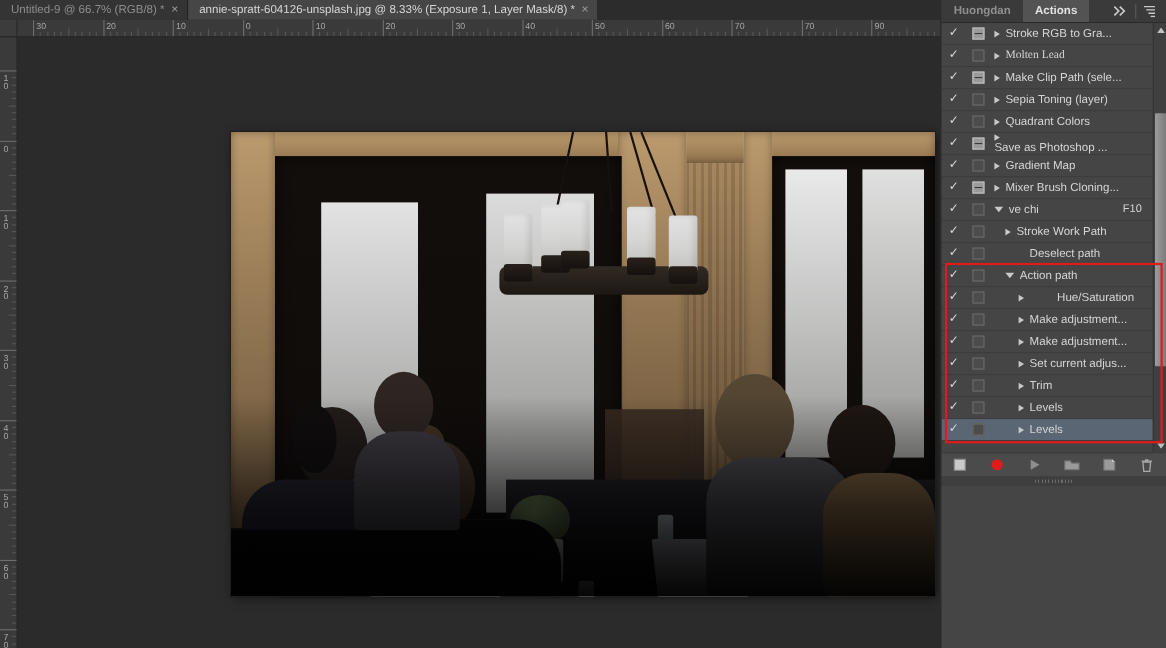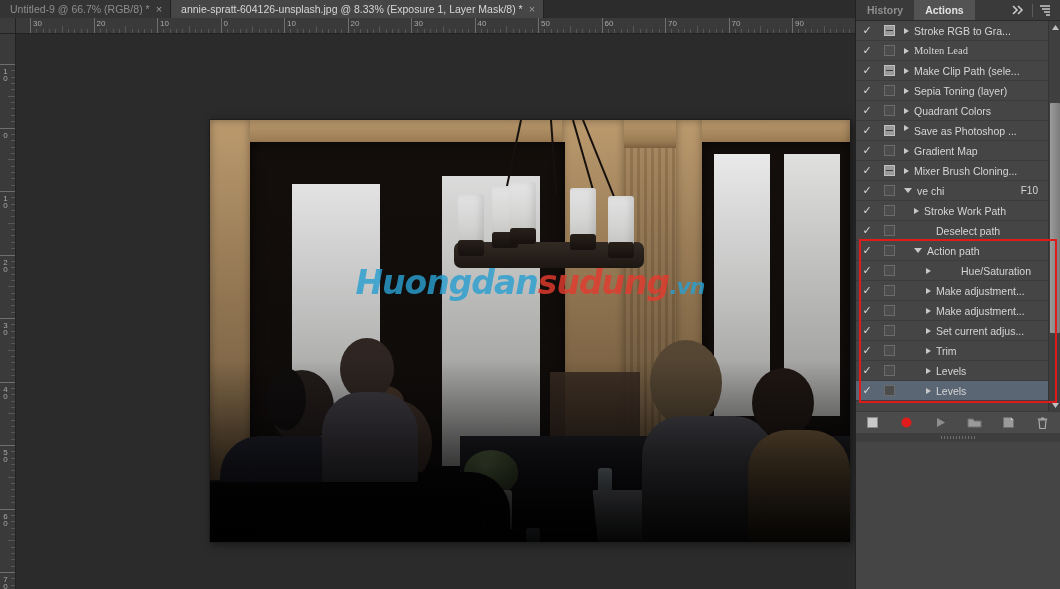--- a/index.html
+++ b/index.html
@@ -581,33 +581,30 @@
         <div class="person">
           <div class="head" style="left:542px;top:248px;width:62px;height:70px;background:#271d16;"></div>
           <div class="body" style="left:538px;top:310px;width:102px;height:112px;background:#9c7b4f;"></div>
         </div>
 
         <div style="position:absolute;left:0;top:362px;width:272px;height:60px;background:#08080a;"></div>
 
         <div class="darkshade" style="left:0;top:240px;width:640px;height:182px;"></div>
         <div class="exposure-tint"></div>
 
-        <div class="watermark">
-          <span class="wm-a">Huongdan</span><span class="wm-b">sudung</span><span class="wm-c">.vn</span>
-        </div>
 
       </div>
     </div>
   </div>
 
   <div class="panel">
 
     <div class="panel-tabs">
       <div class="ptab">
-        <span>History</span>
+        <span>Huongdan</span>
       </div>
       <div class="ptab active">
         <span>Actions</span>
       </div>
       <div class="ptab-spacer"></div>
       <div class="ptab-icons">
         <div class="icon-btn">
           <svg width="13" height="10" viewBox="0 0 13 10">
             <path d="M1 1 L5 5 L1 9" stroke="#c8c8c8" stroke-width="1.6" fill="none"></path>
             <path d="M6 1 L10 5 L6 9" stroke="#c8c8c8" stroke-width="1.6" fill="none"></path>
@@ -684,21 +681,21 @@
               <span style="overflow: hidden; text-overflow: ellipsis; white-space: nowrap;">Quadrant Colors</span>
             </div>
           </div>
           <div class="arow">
             <div class="col-check">
               <span class="chk">✓</span>
             </div>
             <div class="col-dlg">
               <span class="dlgbox on"></span>
             </div>
-            <div class="arow-label ind0" style="display: flex; align-items: flex-start;">
+            <div class="arow-label ind0" style="display: flex; align-items: flex-start; flex-direction: column;">
               <span class="tri "></span>
               <span style="overflow: hidden; text-overflow: ellipsis; white-space: nowrap;">Save as Photoshop ...</span>
             </div>
           </div>
           <div class="arow">
             <div class="col-check">
               <span class="chk">✓</span>
             </div>
             <div class="col-dlg">
               <span class="dlgbox"></span>

